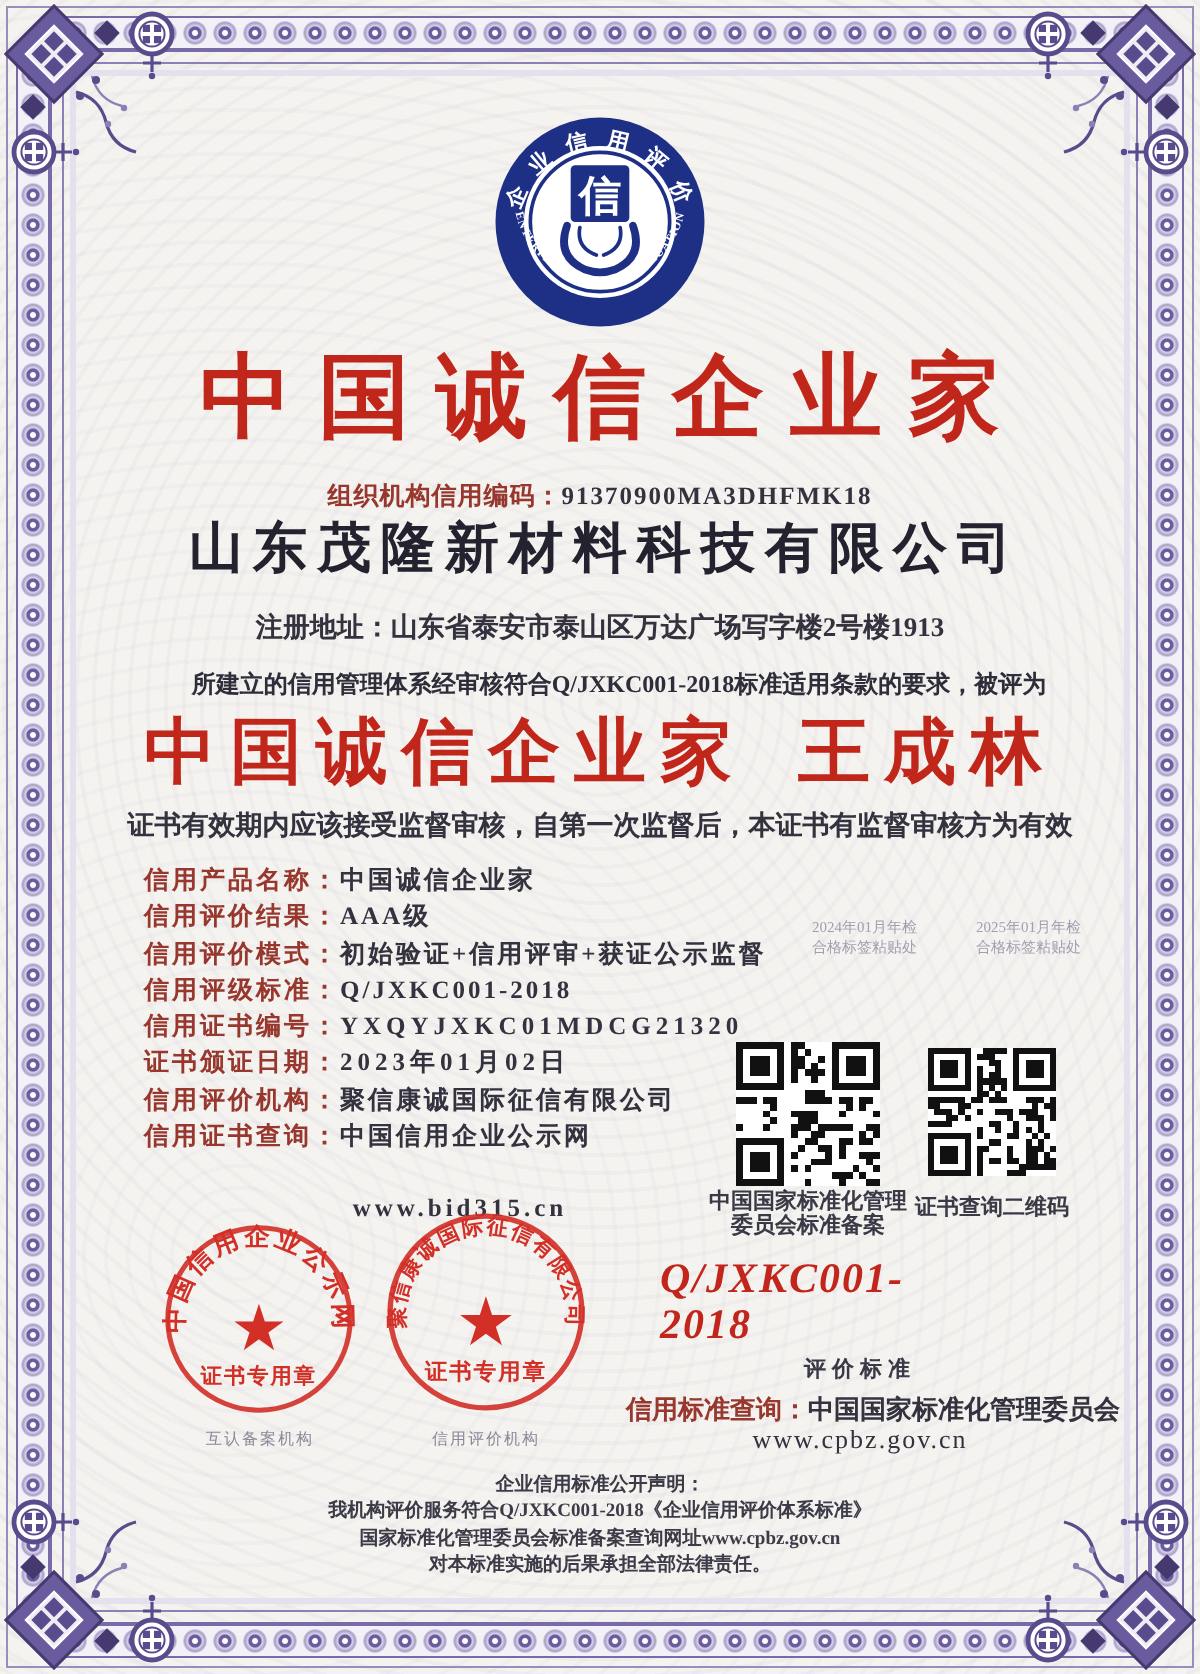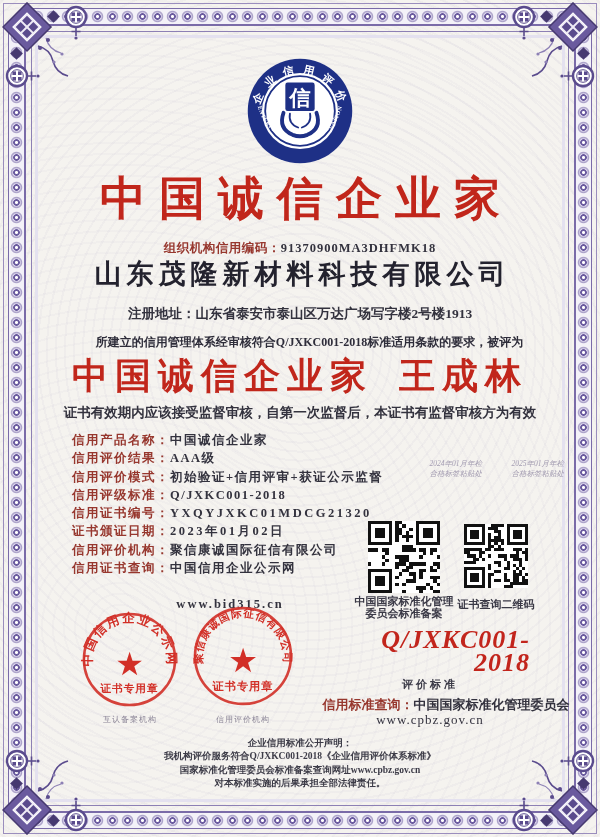--- a/index.html
+++ b/index.html
@@ -38,36 +38,36 @@
   .company{top:256px;font-size:27px;font-weight:bold;letter-spacing:5px;text-indent:5px;color:#23222e;}
   .address{top:305px;font-size:13.5px;font-weight:bold;color:#33323e;}
   .statement{top:334px;font-size:12px;font-weight:bold;color:#2e2d3a;margin-left:19px;}
   .award{top:352px;font-size:36px;font-weight:bold;letter-spacing:7px;display:flex;justify-content:center;gap:26px;}
   .validity{top:404px;font-size:13.5px;font-weight:bold;color:#33323e;}
   .fields{left:72px;top:431px;}
   .field-row{height:18.3px;line-height:18.3px;font-size:12.5px;font-weight:bold;white-space:nowrap;}
   .f-label{letter-spacing:1.5px;}
   .f-value{letter-spacing:1.5px;color:#33323e;}
   .website{left:110px;top:597px;width:240px;text-align:center;font-size:12.5px;font-weight:bold;letter-spacing:2px;color:#33323e;}
-  .annual{top:459px;width:76px;font-size:7.5px;line-height:10px;color:#a49db2;text-align:right;font-style:italic;}
+  .annual{top:459px;width:76px;font-size:7.5px;line-height:10px;color:#a49db2;text-align:left;}
   .annual-1{left:406px;} .annual-2{left:488px;}
   .qr{background:#fff;display:block;}
   .qr-1{left:368px;top:521px;width:72px;height:72px;}
   .qr-2{left:464px;top:524px;width:64px;height:64px;}
   .qr-cap{top:596px;font-size:11px;line-height:11.5px;font-weight:bold;color:#3a3946;text-align:center;}
   .qr-cap-1{left:333px;width:142px;}
   .qr-cap-2{left:446px;width:100px;top:599px;}
   .seal{position:absolute;}
   .seal-1{left:81px;top:611px;width:97px;height:97px;}
   .seal-2{left:192px;top:605px;width:102px;height:102px;}
   .seal-cap{top:714px;width:80px;font-size:8px;color:#8d8798;text-align:center;letter-spacing:1px;}
   .seal-cap-1{left:90px;} .seal-cap-2{left:203px;}
-  .std-code{left:330px;top:628px;width:200px;text-align:right;font-size:26px;line-height:23px;font-weight:bold;font-style:italic;letter-spacing:1px;}
+  .std-code{left:330px;top:628px;width:200px;text-align:left;font-size:21px;line-height:23px;font-weight:bold;font-style:italic;letter-spacing:1px;}
   .std-label{left:330px;top:677px;width:200px;text-align:center;font-size:11px;font-weight:bold;letter-spacing:3px;color:#3a3946;}
-  .std-query{left:316px;top:696px;width:260px;text-align:center;font-size:13px;font-weight:bold;white-space:nowrap;}
+  .std-query{left:300px;top:696px;width:260px;text-align:right;font-size:13px;font-weight:bold;white-space:nowrap;}
   .std-url{left:300px;top:712px;width:260px;text-align:center;font-size:13px;font-weight:normal;letter-spacing:1px;color:#33323e;}
   .decl{top:737px;left:40px;right:40px;text-align:center;font-size:9.5px;line-height:13.4px;font-weight:bold;color:#3c3b47;}
 </style>
 </head>
 <body>
 
 <div class="page">
 
   <div class="frame f-outer"></div>
   <div class="band band-top"></div>

